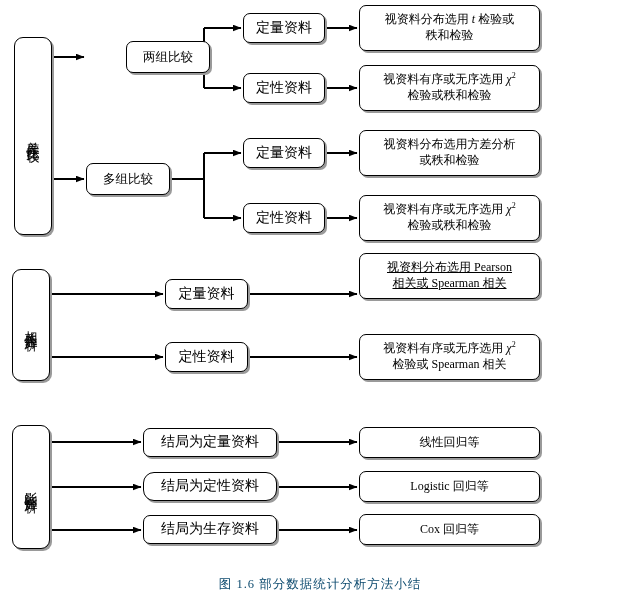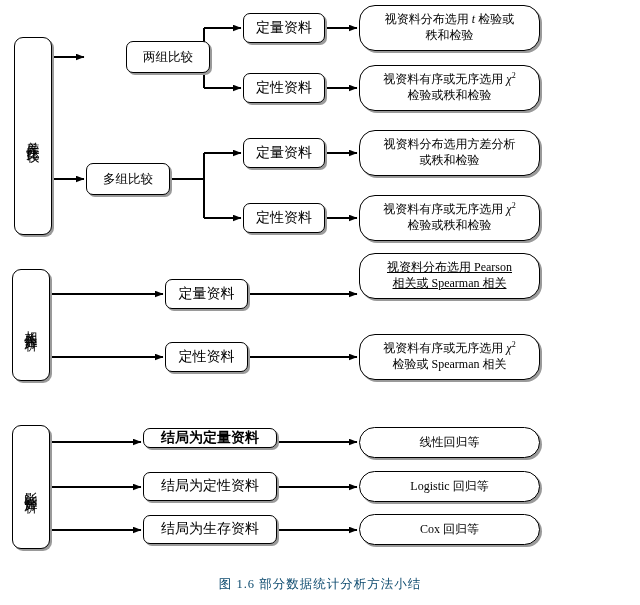--- a/index.html
+++ b/index.html
@@ -58,21 +58,20 @@
   }
   .pillar .txt { padding: 0; }
   .mid {
     font-size: 12.5px;
   }
   .leaf {
     font-size: 14px;
   }
   .wide {
     font-size: 12px;
-    border-radius: 16px;
   }
   sup.chi {
     font-size: 8px;
     vertical-align: super;
     line-height: 0;
   }
   .ital {
     font-style: italic;
     font-family: "Liberation Serif", serif;
   }
@@ -200,25 +199,25 @@
 
   <div class="node wide" style="left:359px; top:334px; width:181px; height:46px;">
     <span class="txt"><span>视资料有序或无序选用 </span><span class="ital">χ</span><sup class="chi">2</sup><span>
 检验或 Spearman 相关</span></span>
   </div>
 
   <div class="node pillar" style="left:12px; top:425px; width:38px; height:124px;">
     <span class="txt">影响性分析</span>
   </div>
 
-  <div class="node leaf" style="left:143px; top:428px; width:134px; height:20px;font-weight:bold;">
+  <div class="node leaf" style="left:143px; top:428px; width:134px; height:29px;">
     <span class="txt">结局为定量资料</span>
   </div>
 
-  <div class="node leaf" style="left:143px; top:472px; width:134px; height:29px;">
+  <div class="node leaf" style="left:143px; top:472px; width:134px; height:29px;border-radius:11px;">
     <span class="txt">结局为定性资料</span>
   </div>
 
   <div class="node wide" style="left:359px; top:427px; width:181px; height:31px;">
     <span class="txt">线性回归等</span>
   </div>
 
   <div class="node leaf" style="left:143px; top:515px; width:134px; height:29px;">
     <span class="txt">结局为生存资料</span>
   </div>

